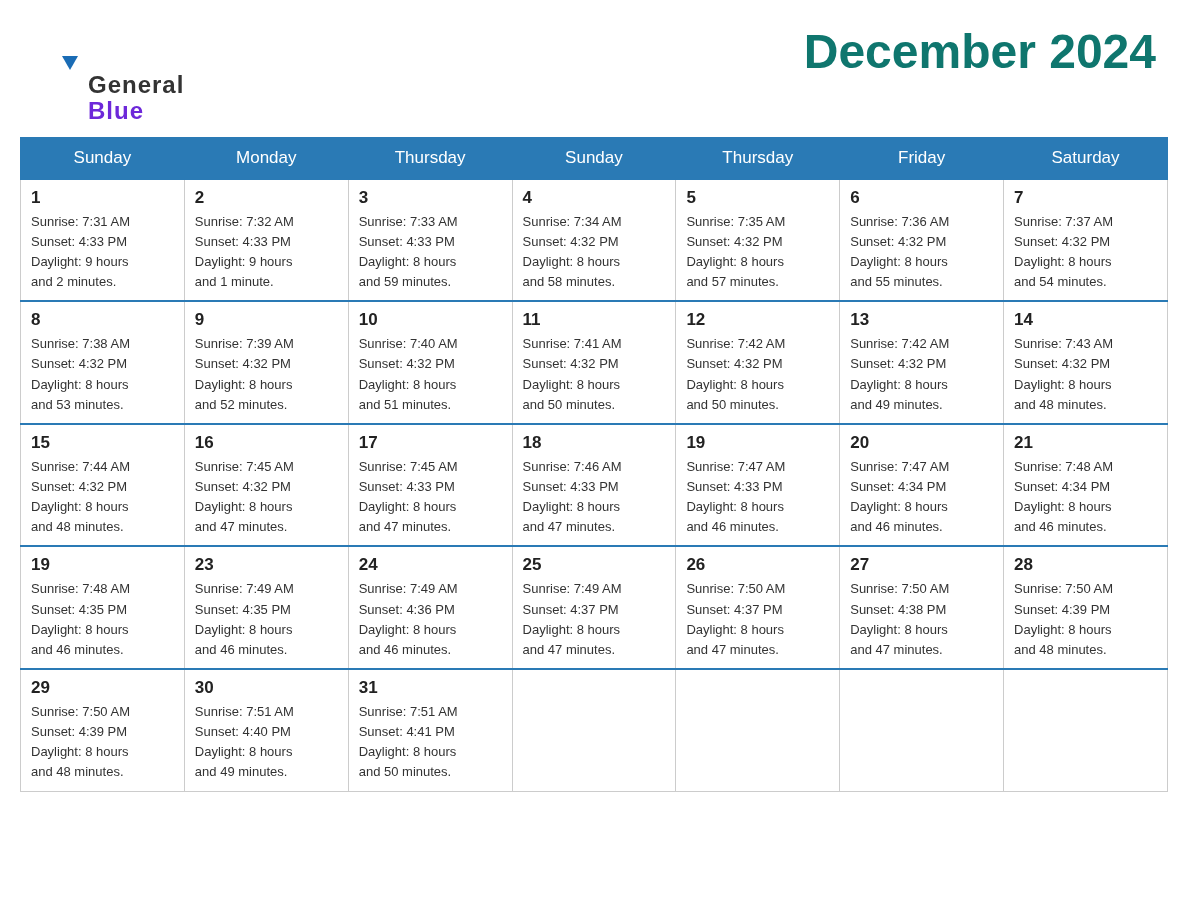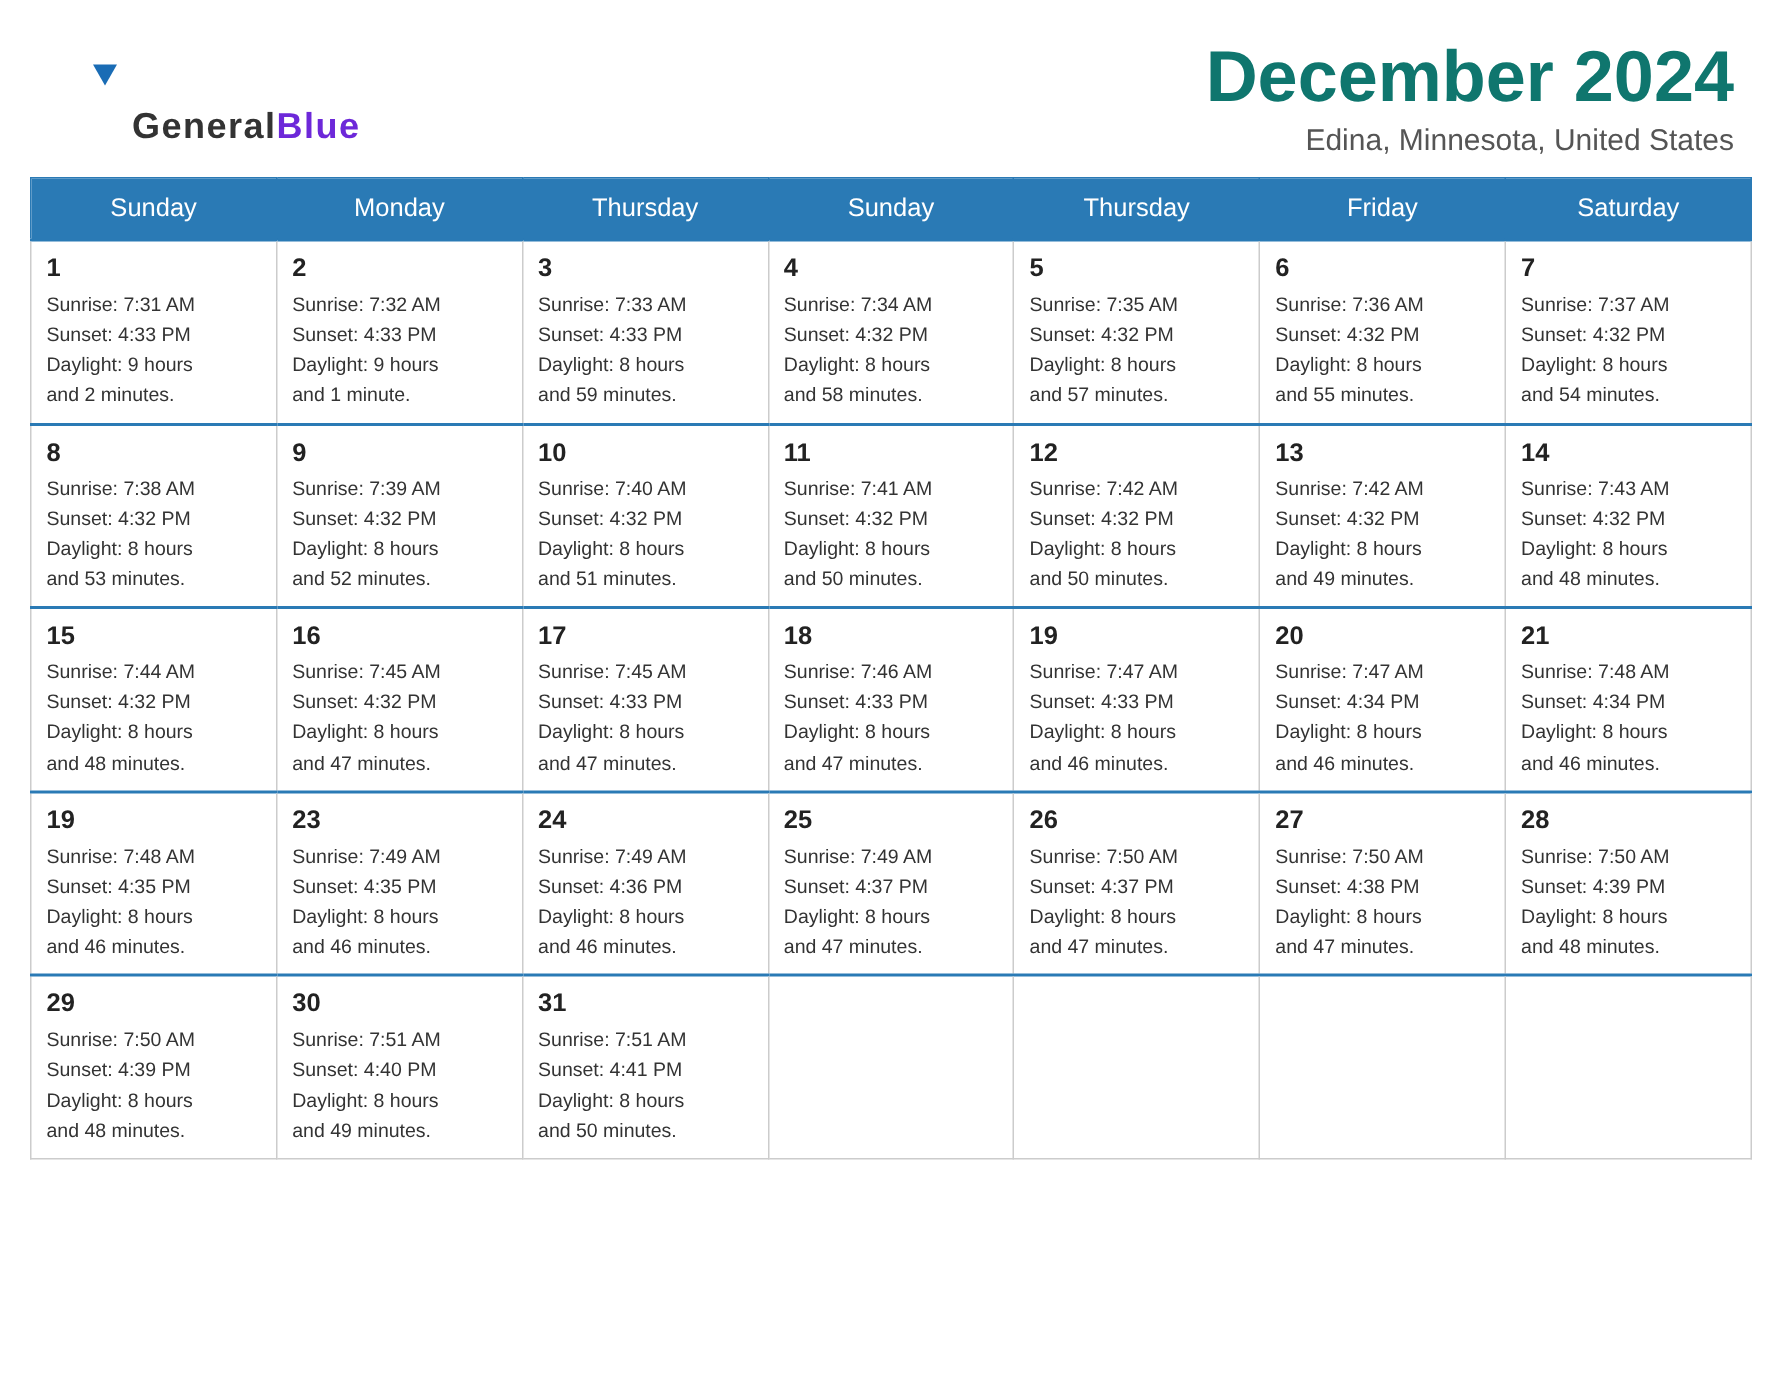--- a/index.html
+++ b/index.html
@@ -15,21 +15,21 @@
       justify-content: space-between;
       align-items: flex-start;
       padding: 24px 32px 12px 32px;
     }
     .logo {
       display: flex;
       align-items: center;
     }
     .logo-text {
       display: flex;
-      flex-direction: row;
+      flex-direction: column;
       font-size: 22px;
       font-weight: bold;
       line-height: 1.1;
       margin-top: 48px;
     }
     .title-section {
       text-align: right;
     }
     .month-title {
       font-size: 48px;
@@ -96,21 +96,20 @@
 
       </svg>
     </div>
     <div class="logo-text">
       <span style="color:#333;font-size:24px;font-weight:bold;letter-spacing:1px;">General</span>
       <span style="color:#6d28d9;font-size:24px;font-weight:bold;letter-spacing:1px;">Blue</span>
     </div>
   </div>
   <div class="title-section">
     <div class="month-title">December 2024</div>
-    <div class="location">Edina, Minnesota, United States</div>
   </div>
 </div>
 
 <table class="calendar">
   <thead>
     <tr>
     <th>Sunday</th>
         <th>Monday</th>
         <th>Thursday</th>
         <th>Sunday</th>

